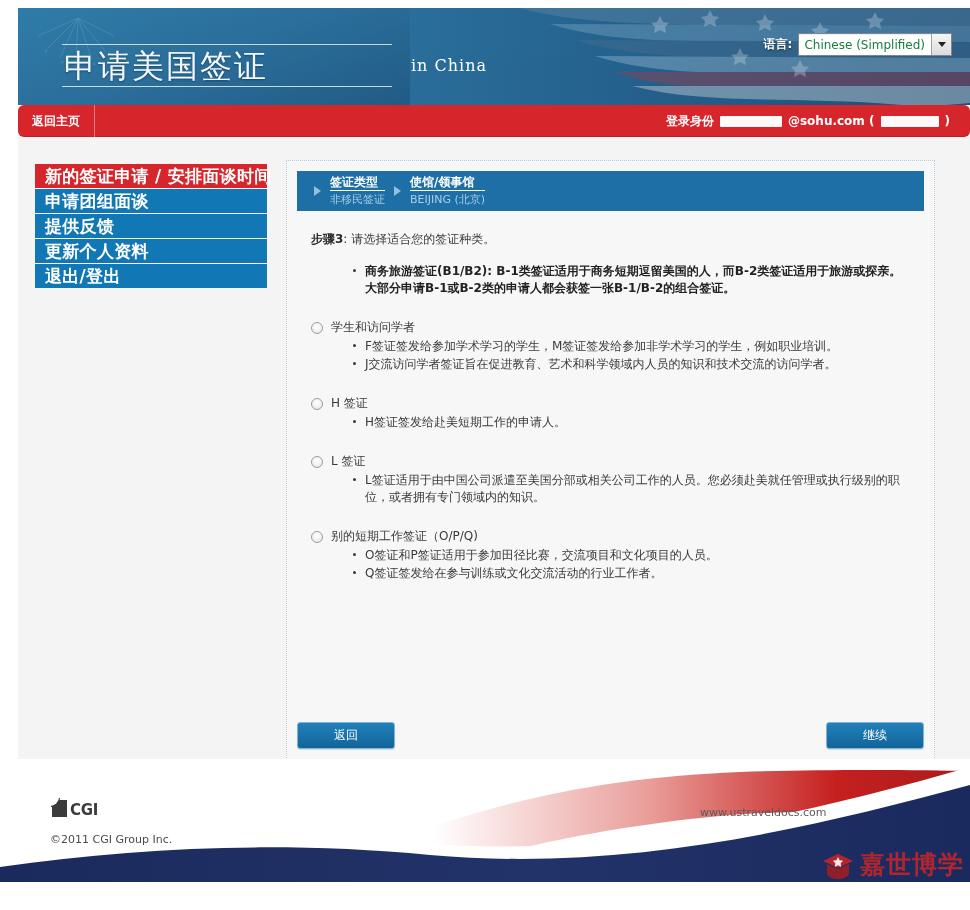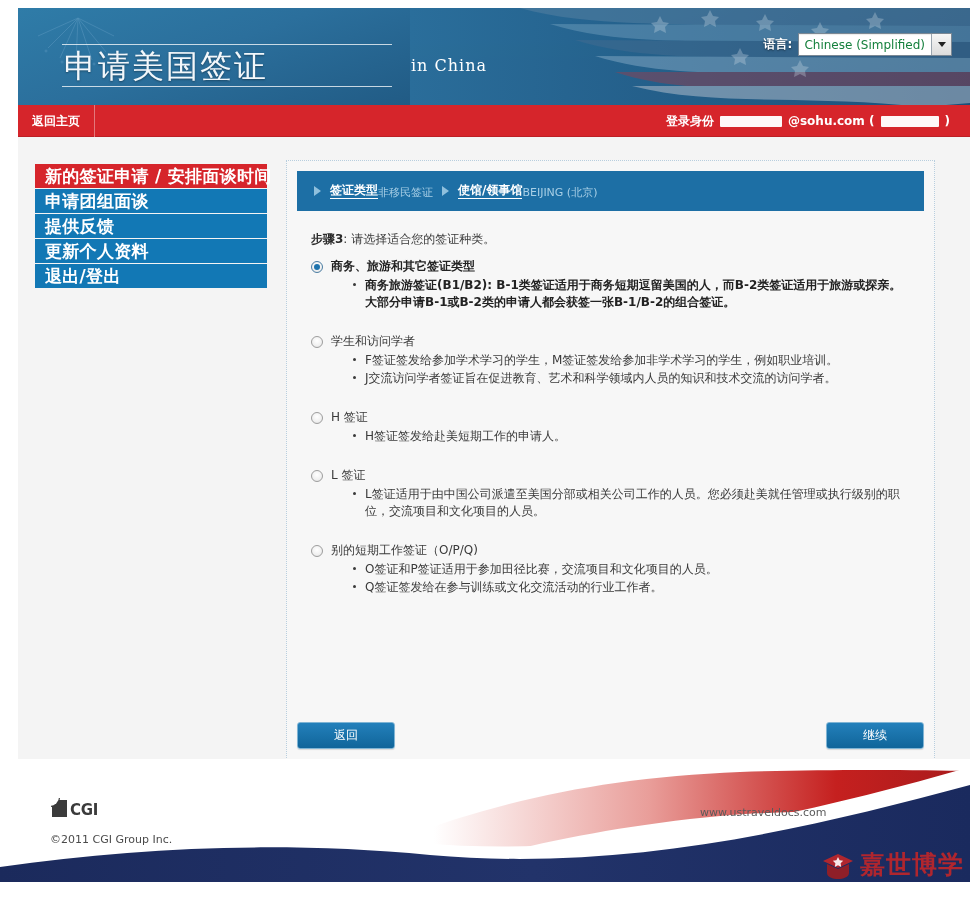--- a/index.html
+++ b/index.html
@@ -118,20 +118,21 @@
 
   
   .login-bar {
     position: absolute;
     left: 18px;
     top: 105px;
     width: 952px;
     height: 32px;
     background: #d6252b;
     box-shadow: inset 0 -1px 0 rgba(0,0,0,0.12);
+    border-radius: 6px;
   }
   .home-link {
     position: absolute;
     left: 0;
     top: 0;
     height: 32px;
     padding: 0 14px;
     border-right: 1px solid #e3787b;
     display: flex;
     align-items: center;
@@ -222,21 +223,21 @@
   }
   .crumb-arrow {
     width: 0; height: 0;
     border-top: 5px solid transparent;
     border-bottom: 5px solid transparent;
     border-left: 7px solid #8fc0dd;
     margin: 0 9px;
   }
   .crumb {
     display: flex;
-    flex-direction: row;
+    flex-direction: column;
     justify-content: center;
     line-height: 13px;
   }
   .crumb-title {
     font-size: 12px;
     font-weight: bold;
     color: #ffffff;
     border-bottom: 1px solid #ffffff;
     padding-bottom: 1px;
     white-space: nowrap;
@@ -549,24 +550,20 @@
         </div>
       </div>
 
       <div class="step-line">
         <span class="step-label">步骤3</span><span>: 请选择适合您的签证种类。</span>
       </div>
 
       <div class="options">
 
         <div class="option-block selected">
-          <div class="option-head">
-            <span class="radio checked"></span>
-            <span class="option-label">商务、旅游和其它签证类型</span>
-          </div>
           <ul class="bullets">
             <li>商务旅游签证(B1/B2): B-1类签证适用于商务短期逗留美国的人，而B-2类签证适用于旅游或探亲。大部分申请B-1或B-2类的申请人都会获签一张B-1/B-2的组合签证。</li>
           </ul>
         </div>
 
         <div class="option-block">
           <div class="option-head">
             <span class="radio"></span>
             <span class="option-label">学生和访问学者</span>
           </div>
@@ -585,21 +582,21 @@
             <li>H签证签发给赴美短期工作的申请人。</li>
           </ul>
         </div>
 
         <div class="option-block">
           <div class="option-head">
             <span class="radio"></span>
             <span class="option-label">L 签证</span>
           </div>
           <ul class="bullets">
-            <li>L签证适用于由中国公司派遣至美国分部或相关公司工作的人员。您必须赴美就任管理或执行级别的职位，交流项目和文化项目的人员。</li>
+            <li>L签证适用于由中国公司派遣至美国分部或相关公司工作的人员。您必须赴美就任管理或执行级别的职位，或者拥有专门领域内的知识。</li>
           </ul>
         </div>
 
         <div class="option-block">
           <div class="option-head">
             <span class="radio"></span>
             <span class="option-label">别的短期工作签证（O/P/Q)</span>
           </div>
           <ul class="bullets">
             <li>O签证和P签证适用于参加田径比赛，交流项目和文化项目的人员。</li>

